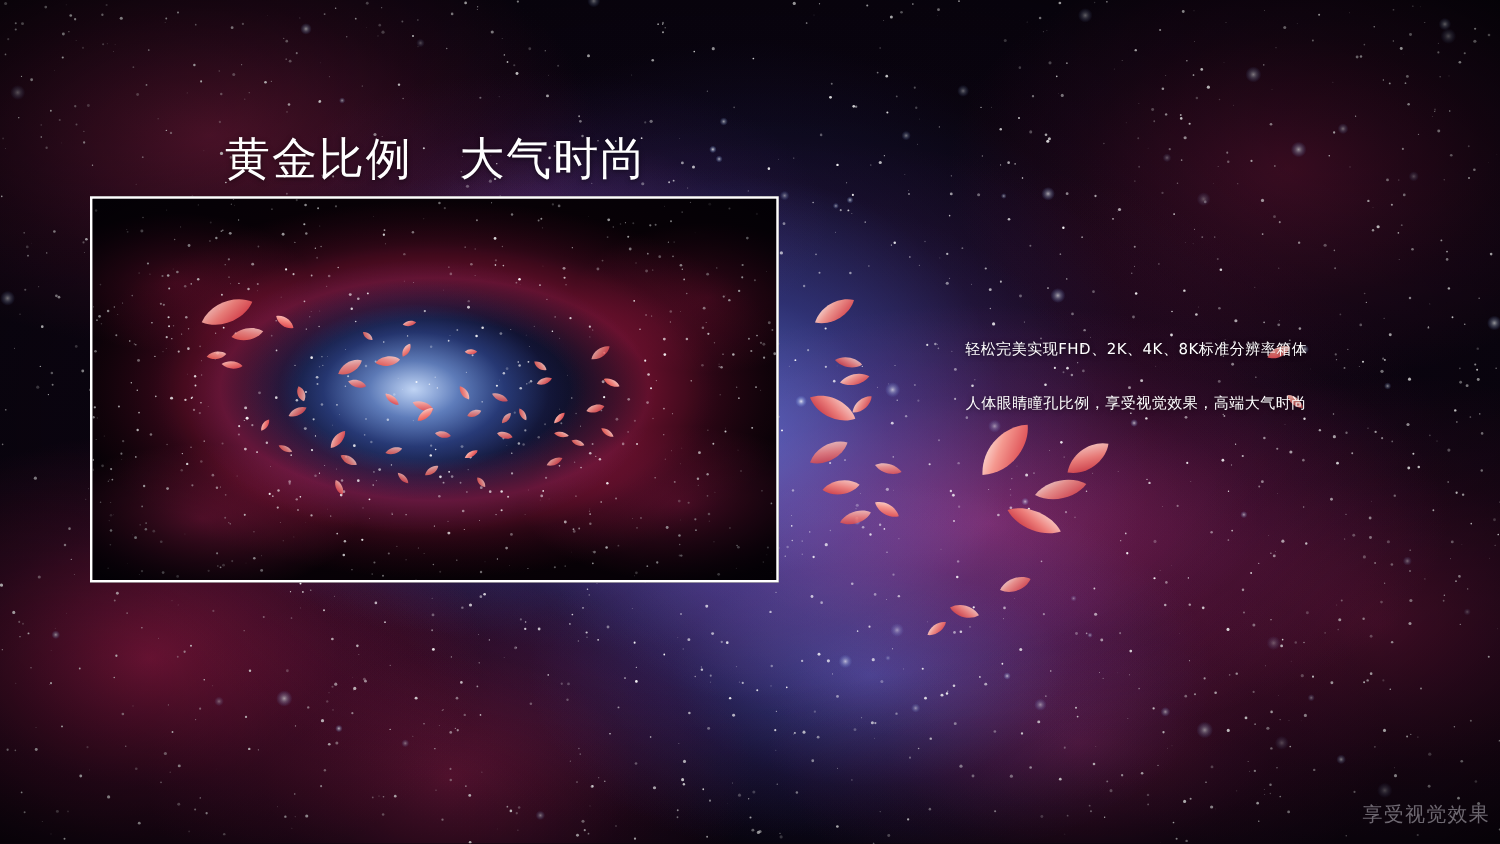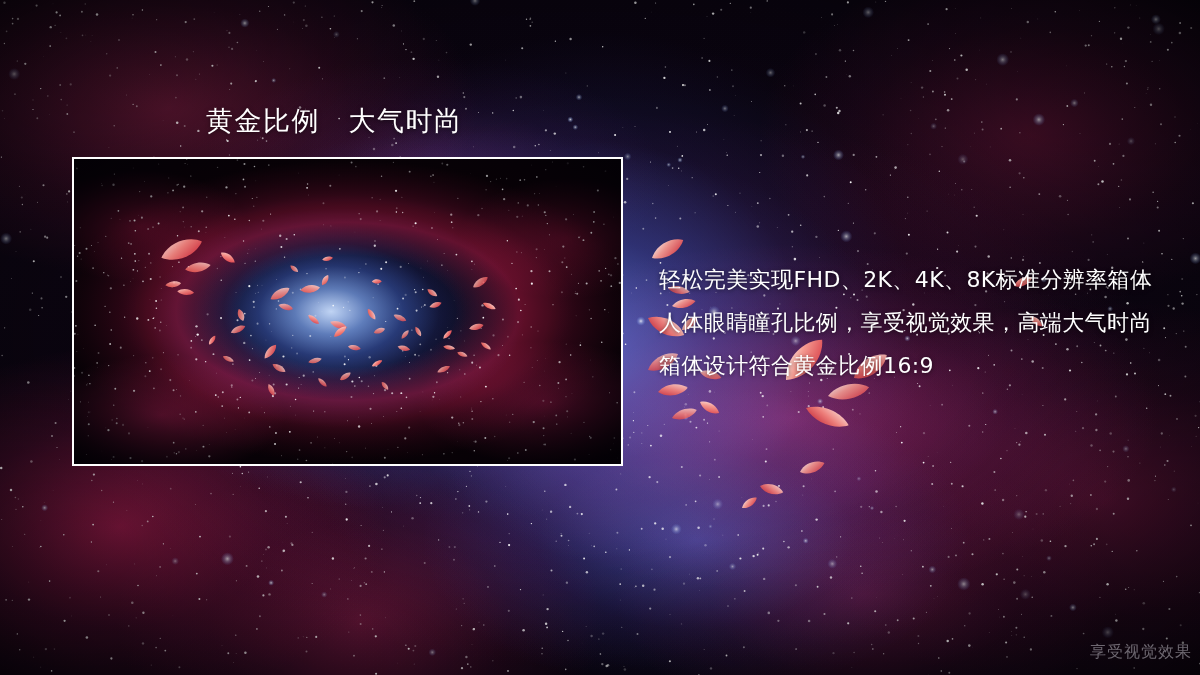--- a/index.html
+++ b/index.html
@@ -102,39 +102,39 @@
   
   .petal-layer { position: absolute; inset: 0; pointer-events: none; }
   .petal-layer svg { display: block; width: 100%; height: 100%; overflow: visible; }
 
   
   #slide-title {
     position: absolute;
     left: 180px;
     top: 103px;
     color: #ffffff;
-    font-size: 27px;
+    font-size: 36px;
     letter-spacing: 1.5px;
     white-space: pre;
     text-shadow: 0 1px 4px rgba(0,0,0,0.55);
-    margin-left: 26px;
   }
   #body-text {
     position: absolute;
     left: 659px;
     top: 258px;
     width: 500px;
   }
   .body-line {
     color: #ffffff;
-    font-size: 22px;
+    font-size: 12px;
     line-height: 43px;
     letter-spacing: 0.4px;
     white-space: pre;
     text-shadow: 0 1px 4px rgba(0,0,0,0.6);
+    text-align: center;
   }
   #watermark {
     position: absolute;
     right: 8px;
     bottom: 12px;
     color: rgba(190,185,195,0.55);
     font-size: 16px;
     letter-spacing: 1px;
     white-space: pre;
   }
@@ -2596,18 +2596,17 @@
           </g>
         </g>
     </svg>
   </div>
 
   <div id="slide-title">黄金比例　大气时尚</div>
 
   <div id="body-text">
     <div class="body-line">轻松完美实现FHD、2K、4K、8K标准分辨率箱体</div>
     <div class="body-line">人体眼睛瞳孔比例，享受视觉效果，高端大气时尚</div>
-    <div class="body-line">箱体设计符合黄金比例16:9</div>
   </div>
 
   <div id="watermark">享受视觉效果</div>
 
 </div>
 
 </body></html>

